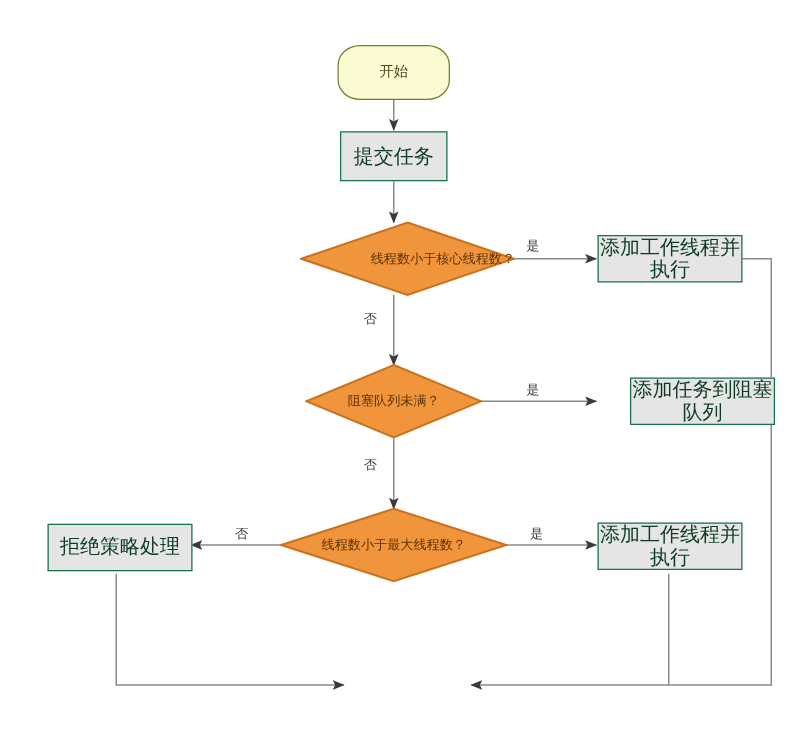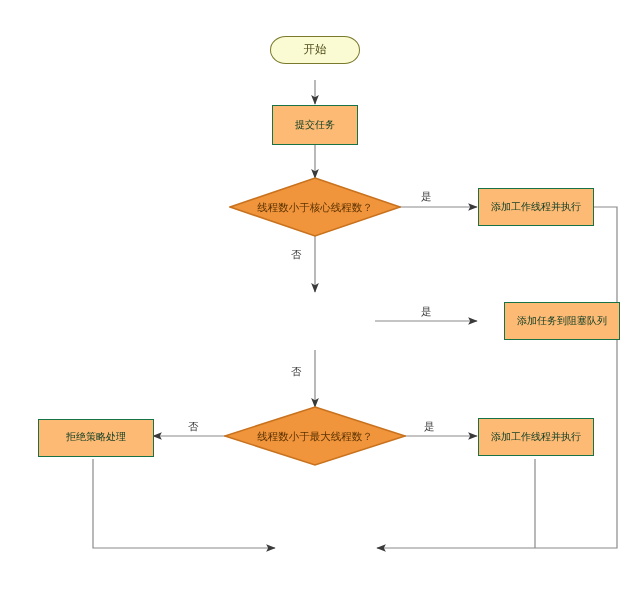--- a/index.html
+++ b/index.html
@@ -36,24 +36,24 @@
     z-index: 2;
   }
   .node-terminal {
     background: #FBFBD3;
     border: 1.6px solid #7A7A2E;
     border-radius: 18px / 16px;
     color: #4a4a17;
     font-size: 11.5px;
   }
   .node-process {
-    background: #fdba74;
+    background: #e5e5e5;
     border: 1.6px solid #177245;
     color: #0b3b22;
-    font-size: 10px;
+    font-size: 16px;
   }
   .node-decision {
     background: transparent;
     border: none;
     color: #5c3200;
     font-size: 10.5px;
     white-space: nowrap;
   }
   .diamond-shape {
     position: absolute;
@@ -104,39 +104,45 @@
       <path d="M93,459 L93,548 L275,548" marker-end="url(#ah)"></path>
 
       <path d="M593,207 L617,207 L617,548 L377,548" marker-end="url(#ah)"></path>
 
       <path d="M593,321 L617,321"></path>
 
       <path d="M535,459 L535,548"></path>
     </g>
   </svg>
 
-  <div class="node node-terminal" style="left:270px; top:36px; width:90px; height:28px;">
+  <div class="node node-terminal" style="left:270px; top:36px; width:90px; height:44px;">
     <span>开始</span>
   </div>
 
   <div class="node node-process" style="left:272px; top:105px; width:86px; height:40px;">
     <span>提交任务</span>
   </div>
 
-  <div class="node node-decision" style="left:229px; top:177px; width:172px; height:60px;">
+  <div class="node node-decision" style="left:240px; top:177px; width:172px; height:60px;justify-content:flex-end;">
     <svg class="diamond-shape" viewBox="0 0 172 60" preserveAspectRatio="none">
       <polygon points="86,1 171,30 86,59 1,30" fill="#F0953C" stroke="#C9721E" stroke-width="1.6"></polygon>
     </svg>
     <span>线程数小于核心线程数？</span>
   </div>
 
   <div class="node node-process" style="left:478px; top:188px; width:116px; height:38px;">
     <span>添加工作线程并执行</span>
   </div>
 
+  <div class="node node-decision" style="left:244px; top:291px; width:142px; height:60px;">
+    <svg class="diamond-shape" viewBox="0 0 142 60" preserveAspectRatio="none">
+      <polygon points="71,1 141,30 71,59 1,30" fill="#F0953C" stroke="#C9721E" stroke-width="1.6"></polygon>
+    </svg>
+    <span>阻塞队列未满？</span>
+  </div>
 
   <div class="node node-process" style="left:504px; top:302px; width:116px; height:38px;">
     <span>添加任务到阻塞队列</span>
   </div>
 
   <div class="node node-decision" style="left:224px; top:406px; width:182px; height:60px;">
     <svg class="diamond-shape" viewBox="0 0 182 60" preserveAspectRatio="none">
       <polygon points="91,1 181,30 91,59 1,30" fill="#F0953C" stroke="#C9721E" stroke-width="1.6"></polygon>
     </svg>
     <span>线程数小于最大线程数？</span>

